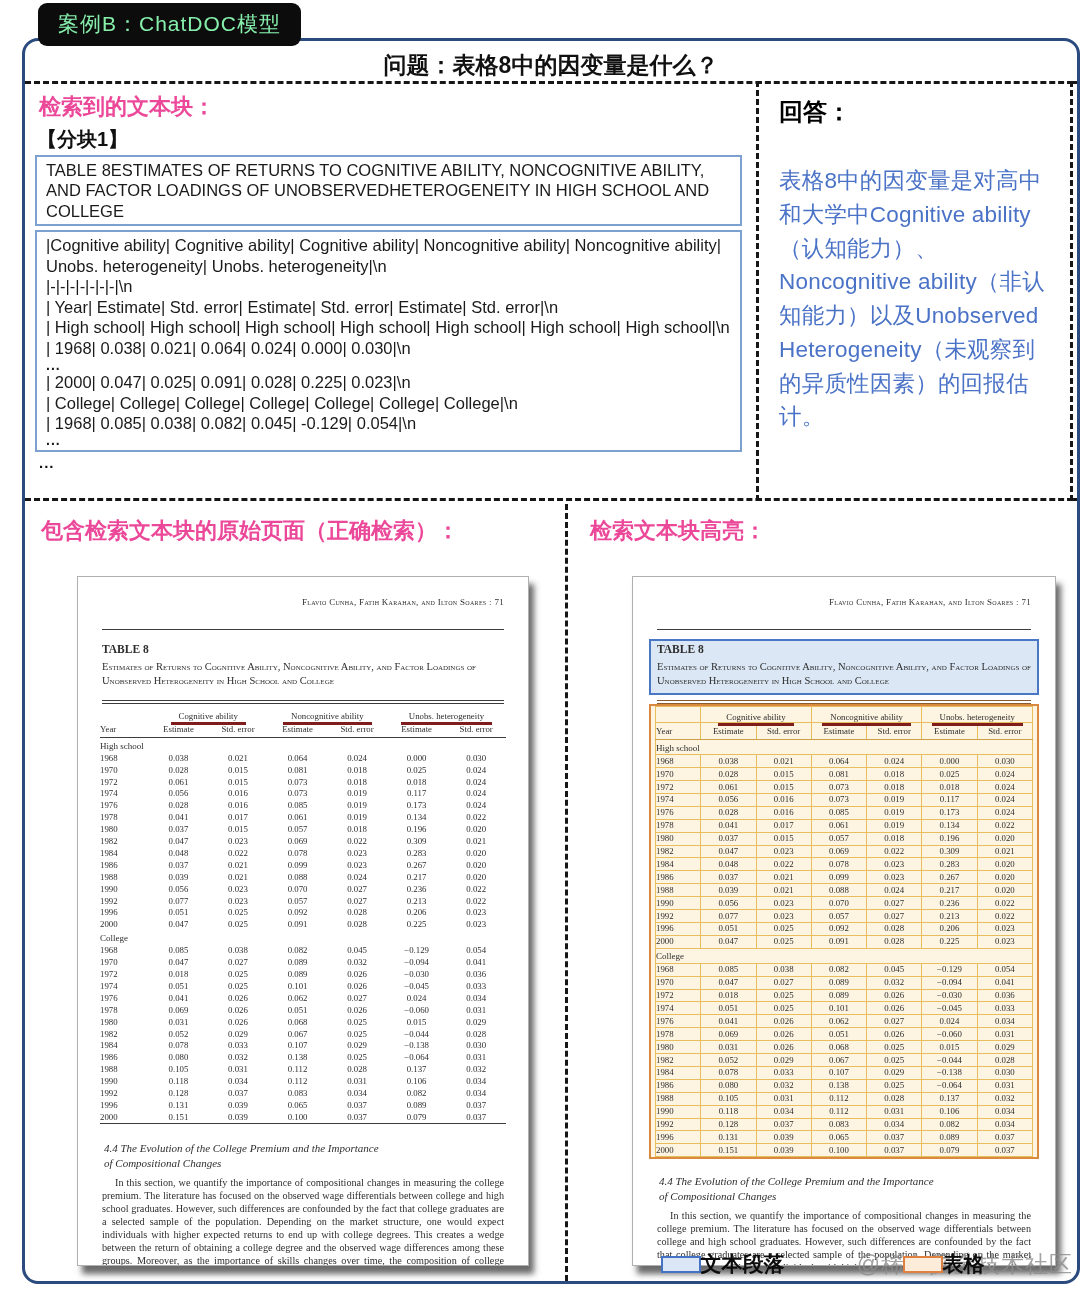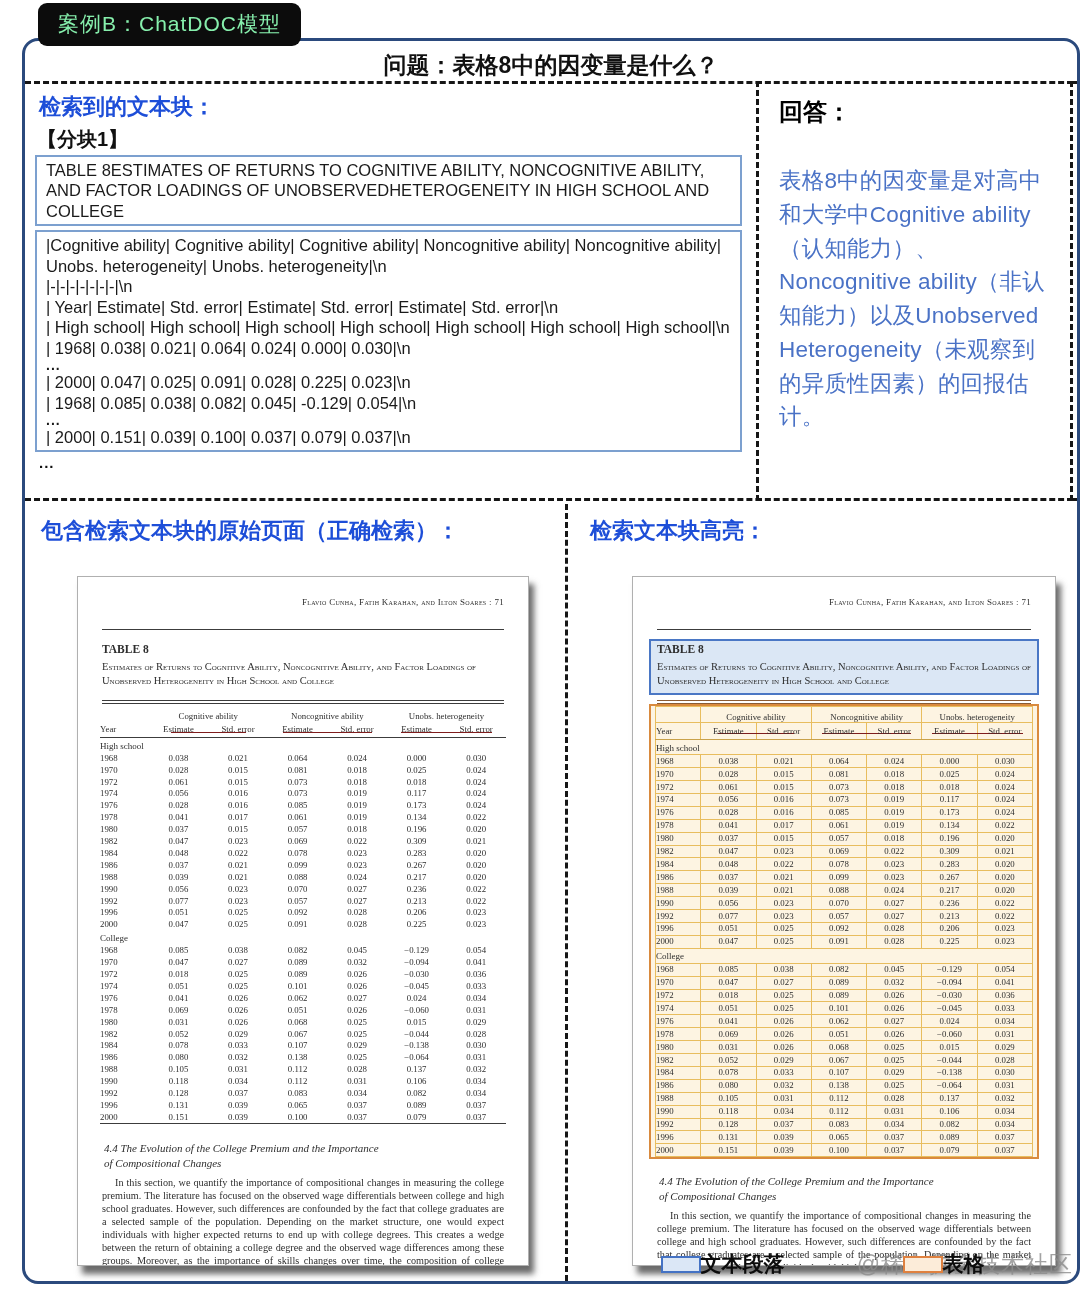--- a/index.html
+++ b/index.html
@@ -19,21 +19,21 @@
   .title-row{
     position:absolute;top:0;left:0;right:0;height:43px;box-sizing:border-box;
     text-align:center;font-weight:bold;font-size:23px;padding-top:9px;
     border-bottom:3px dashed #161616;
   }
   .content-top{
     position:absolute;top:43px;left:0;right:0;height:417px;box-sizing:border-box;
     border-bottom:3px dashed #161616;
   }
   .top-left{position:absolute;left:0;top:0;width:731px;height:100%;}
-  .sec-heading{font-weight:bold;font-size:22px;color:#1d4ed8;}
+  .sec-heading{font-weight:bold;font-size:22px;color:#ec4899;}
   .top-left .sec-heading{margin:8px 0 0 14px;}
   .chunk-label{font-weight:bold;font-size:20px;margin:4px 0 2px 12px;}
   .chunk-box{
     border:2px solid #7ca0cf;margin:2px 14px 4px 10px;padding:3px 9px;
     font-size:16.5px;line-height:1.24;color:#1a1a1a;background:#fff;
   }
   .chunk-box .line{white-space:normal;}
   .chunk-box .dots{font-weight:bold;font-size:14px;line-height:1;letter-spacing:1px;}
   .after-dots{font-weight:bold;font-size:15px;margin:-2px 0 0 14px;letter-spacing:1px;}
   .answer-box{
@@ -65,21 +65,21 @@
   .hl .caption-zone{background:#dbe7f5;border-color:#4a77c5;}
   .p-table-label{font-weight:bold;font-size:11.5px;margin-bottom:5px;}
   .p-caption{font-variant:small-caps;font-size:10.5px;line-height:1.3;}
   .double-rule{height:2px;border-top:1px solid #3c3c3c;border-bottom:1px solid #3c3c3c;margin:5px 0 0;}
   .hl .double-rule{border-color:#8a5a33;}
   .table-wrap{border:2px solid transparent;margin:0 -8px;padding:0 4px;}
   .hl .table-wrap{background:#fdf4e2;border-color:#d98a3e;}
   .ptable{width:100%;border-collapse:collapse;table-layout:fixed;font-size:8.8px;border-bottom:1px solid #3c3c3c;}
   .ptable th{font-weight:normal;font-size:8.8px;padding:0;}
   .group-row th{padding-top:5px;text-align:center;}
-  .grp{border-bottom:1px solid #7f1d1d;padding:0 8px 11px;}
+  .grp{border-bottom:3px solid #7f1d1d;padding:0 8px 1px;}
   .sub-row th{text-align:center;padding:3px 0;border-bottom:1px solid #3c3c3c;}
   .sub-row th.yearcol{text-align:left;}
   .ptable td{text-align:center;padding:0.5px 0;line-height:10.9px;}
   .ptable td.yearcol{text-align:left;}
   .section-row td{text-align:left;font-size:9px;padding-top:2.5px;}
   .hl .ptable td,.hl .ptable th{border:1px solid #e8bd5e;}
   .hl .sub-row th{border-bottom:1.5px solid #c9a149;}
   .p-subhead{font-style:italic;font-weight:normal;font-size:11px;margin:15px 0 6px 2px;line-height:1.35;}
   .p-para{font-size:10.2px;line-height:1.27;text-align:justify;text-indent:13px;}
 
@@ -113,23 +113,23 @@
         <span>TABLE 8ESTIMATES OF RETURNS TO COGNITIVE ABILITY, NONCOGNITIVE ABILITY, AND FACTOR LOADINGS OF UNOBSERVEDHETEROGENEITY IN HIGH SCHOOL AND COLLEGE</span>
       </div>
       <div class="chunk-box" id="chunk2-box">
           <div class="line">|Cognitive ability| Cognitive ability| Cognitive ability| Noncognitive ability| Noncognitive ability| Unobs. heterogeneity| Unobs. heterogeneity|\n</div>
           <div class="line">|-|-|-|-|-|-|-|\n</div>
           <div class="line">| Year| Estimate| Std. error| Estimate| Std. error| Estimate| Std. error|\n</div>
           <div class="line">| High school| High school| High school| High school| High school| High school| High school|\n</div>
           <div class="line">| 1968| 0.038| 0.021| 0.064| 0.024| 0.000| 0.030|\n</div>
           <div class="line dots">...</div>
           <div class="line">| 2000| 0.047| 0.025| 0.091| 0.028| 0.225| 0.023|\n</div>
+          <div class="line">| College| College| College| College| College| College| College|\n</div>
           <div class="line">| 1968| 0.085| 0.038| 0.082| 0.045| -0.129| 0.054|\n</div>
           <div class="line dots">...</div>
-          <div class="line">| 2000| 0.151| 0.039| 0.100| 0.037| 0.079| 0.037|\n</div>
         </div>
       <div class="after-dots">...</div>
     </div>
 
     <div class="answer-box">
       <div class="answer-heading">回答：</div>
       <div class="answer-text" style="color: rgb(74, 114, 198);">表格8中的因变量是对高中和大学中Cognitive ability（认知能力）、Noncognitive ability（非认知能力）以及Unobserved Heterogeneity（未观察到的异质性因素）的回报估计。</div>
     </div>
   </div>
 

